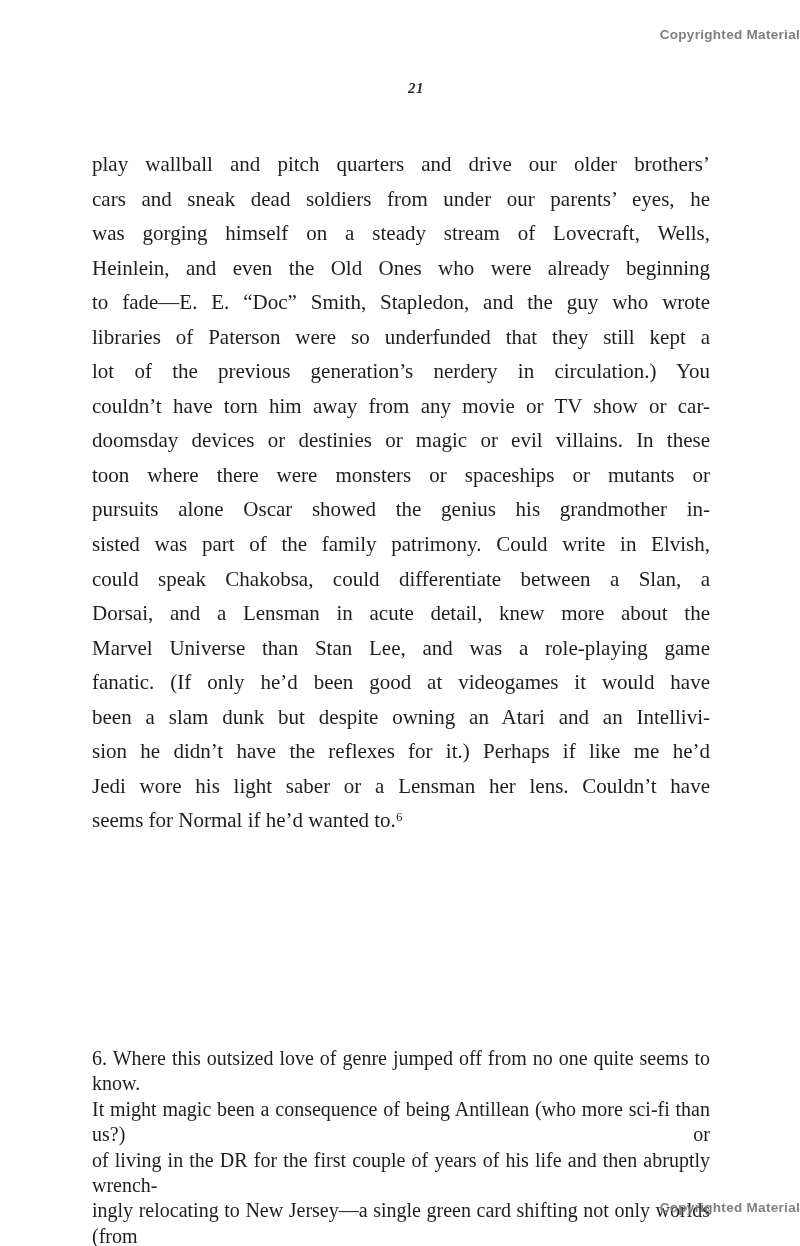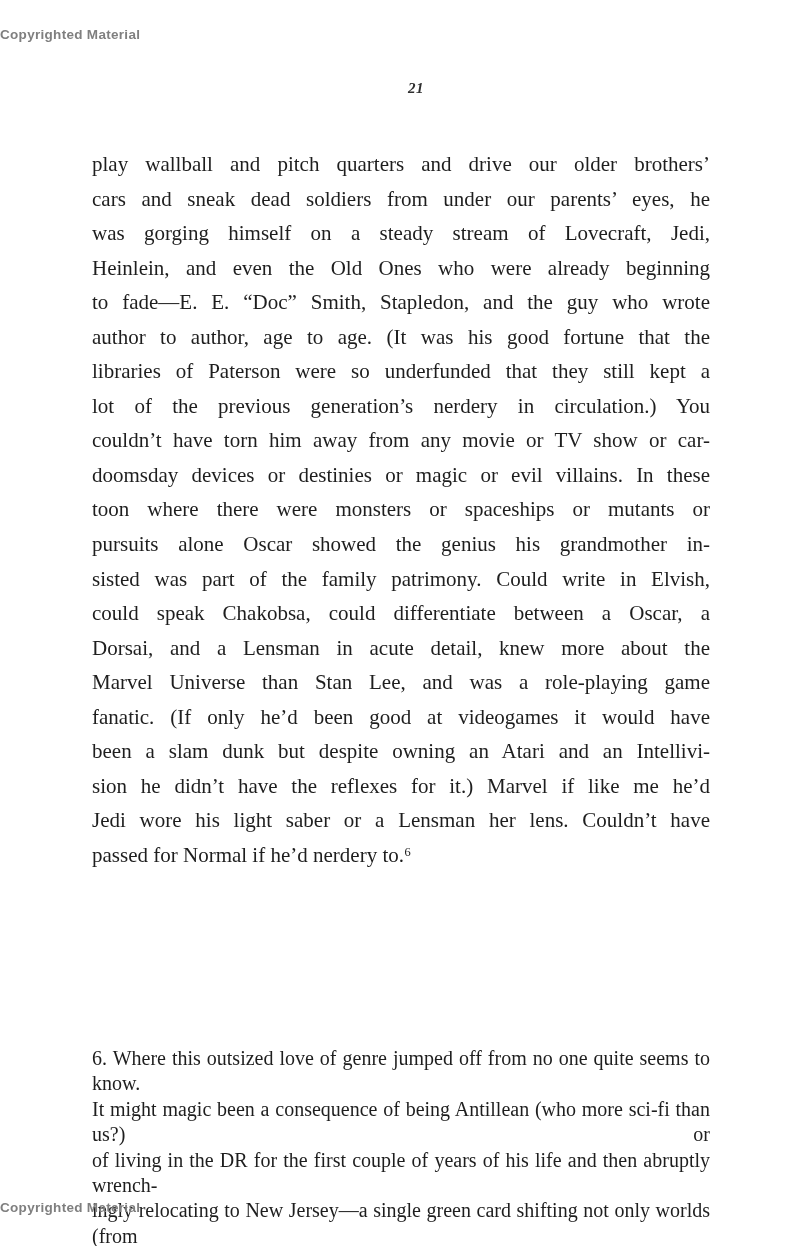--- a/index.html
+++ b/index.html
@@ -7,21 +7,21 @@
     position: relative;
     width: 800px;
     height: 1246px;
     background: #ffffff;
     overflow: hidden;
   }
   .copyright {
     position: absolute;
     left: 0;
     width: 100%;
-    text-align: left;
+    text-align: right;
     font-family: "Liberation Sans", "DejaVu Sans", sans-serif;
     font-weight: bold;
     font-size: 13.5px;
     letter-spacing: 0.3px;
     color: #7f7f7f;
   }
   .copyright.top { top: 27px; }
   .copyright.bottom { top: 1200px; }
   .page-number {
     position: absolute;
@@ -72,39 +72,38 @@
 
 <div class="page">
 
   <div class="copyright top">Copyrighted Material</div>
 
   <div class="page-number">21</div>
 
   <div class="body-text">
     <div class="line">play wallball and pitch quarters and drive our older brothers’</div>
     <div class="line">cars and sneak dead soldiers from under our parents’ eyes, he</div>
-    <div class="line">was gorging himself on a steady stream of Lovecraft, Jedi,</div>
+    <div class="line">was gorging himself on a steady stream of Lovecraft, Wells,</div>
     <div class="line">Heinlein, and even the Old Ones who were already beginning</div>
     <div class="line">to fade—E. E. “Doc” Smith, Stapledon, and the guy who wrote</div>
-    <div class="line">author to author, age to age. (It was his good fortune that the</div>
     <div class="line">libraries of Paterson were so underfunded that they still kept a</div>
     <div class="line">lot of the previous generation’s nerdery in circulation.) You</div>
     <div class="line">couldn’t have torn him away from any movie or TV show or car-</div>
     <div class="line">doomsday devices or destinies or magic or evil villains. In these</div>
     <div class="line">toon where there were monsters or spaceships or mutants or</div>
     <div class="line">pursuits alone Oscar showed the genius his grandmother in-</div>
     <div class="line">sisted was part of the family patrimony. Could write in Elvish,</div>
-    <div class="line">could speak Chakobsa, could differentiate between a Oscar, a</div>
+    <div class="line">could speak Chakobsa, could differentiate between a Slan, a</div>
     <div class="line">Dorsai, and a Lensman in acute detail, knew more about the</div>
     <div class="line">Marvel Universe than Stan Lee, and was a role-playing game</div>
     <div class="line">fanatic. (If only he’d been good at videogames it would have</div>
     <div class="line">been a slam dunk but despite owning an Atari and an Intellivi-</div>
-    <div class="line">sion he didn’t have the reflexes for it.) Marvel if like me he’d</div>
+    <div class="line">sion he didn’t have the reflexes for it.) Perhaps if like me he’d</div>
     <div class="line">Jedi wore his light saber or a Lensman her lens. Couldn’t have</div>
-    <div class="line last">passed for Normal if he’d nerdery to.⁶</div>
+    <div class="line last">seems for Normal if he’d wanted to.⁶</div>
   </div>
 
   <div class="footnote">
     <div class="line">6. Where this outsized love of genre jumped off from no one quite seems to know.</div>
     <div class="line">It might magic been a consequence of being Antillean (who more sci-fi than us?) or</div>
     <div class="line">of living in the DR for the first couple of years of his life and then abruptly wrench-</div>
     <div class="line">ingly relocating to New Jersey—a single green card shifting not only worlds (from</div>
   </div>
 
   <div class="copyright bottom">Copyrighted Material</div>

